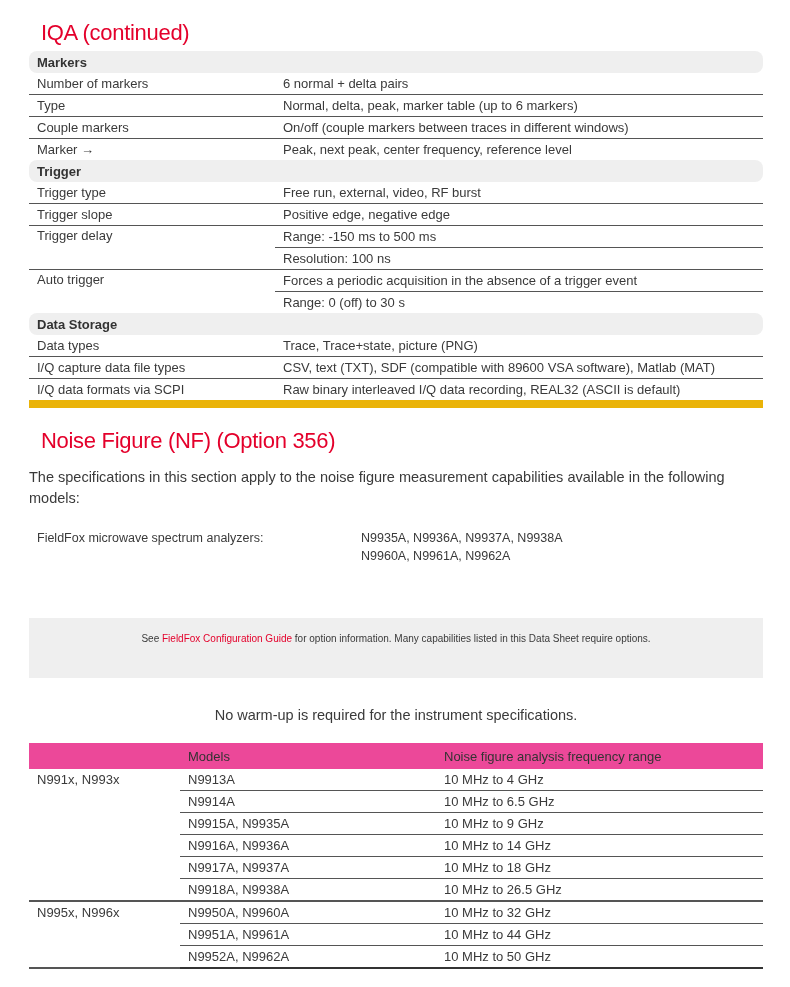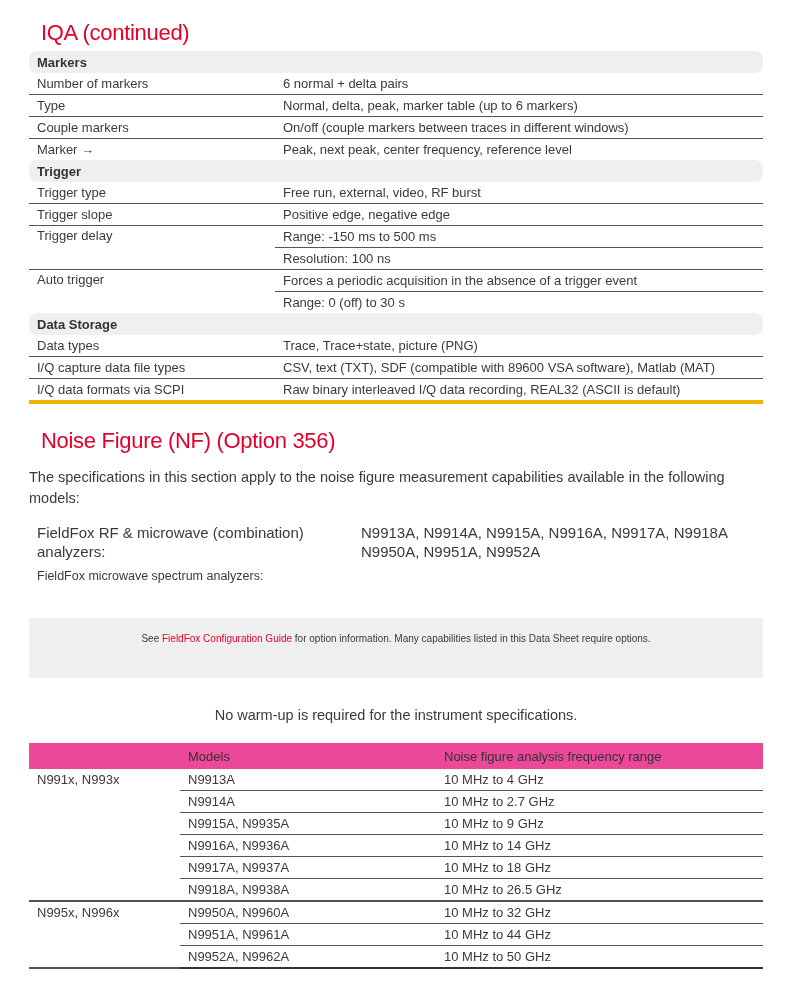--- a/index.html
+++ b/index.html
@@ -11,21 +11,21 @@
   .h1 {
     color: #e4002b; font-size: 22px; letter-spacing: -0.3px;
     position: absolute; left: 12px; white-space: nowrap;
   }
   table.spec { border-collapse: collapse; width: 734px; font-size: 13px; position: absolute; left: 0; }
   table.spec td { padding: 0 0 0 8px; height: 21px; vertical-align: middle; white-space: nowrap; border-radius: 8px; }
   table.spec td.c1 { width: 238px; }
   table.spec tr.group td { background: #efefef; font-weight: bold; height: 22px; color: #333; }
   table.spec tr.row td { border-bottom: 1.5px solid #555; }
   table.spec tr.row td.nob { border-bottom: none; }
-  table.spec tr.last td { border-bottom: 4px solid #eab308; }
+  table.spec tr.last td { border-bottom: 8px solid #eab308; }
 
   .intro { position: absolute; left: 0; top: 467px; font-size: 14.5px; line-height: 21px; width: 720px; color: #3a3a3a; }
   .models { position: absolute; left: 8px; top: 523px; width: 726px; }
   .mrow { display: flex; }
   .mlabel { width: 324px; }
   .big { font-size: 15px; line-height: 19px; }
   .small { font-size: 12.5px; line-height: 18px; }
   .note {
     position: absolute; left: 0; top: 618px; width: 734px; height: 60px;
     background: #efefef; text-align: center; font-size: 10px; line-height: 19px;
@@ -111,29 +111,26 @@
           <td>Raw binary interleaved I/Q data recording, REAL32 (ASCII is default)</td>
         </tr>
       </tbody>
   </table>
 
   <div class="h1" style="top:428px;">Noise Figure (NF) (Option 356)</div>
 
   <div class="intro">The specifications in this section apply to the noise figure measurement capabilities available in the following models:</div>
 
   <div class="models">
-    <div class="mrow big">
-      <div class="mlabel">FieldFox RF &amp; microwave (combination) analyzers:</div>
-      <div>
-        <div>N9913A, N9914A, N9915A, N9916A, N9917A, N9918A</div>
-        <div>N9950A, N9951A, N9952A</div>
-      </div>
-    </div>
     <div class="mrow small" style="margin-top:6px;">
       <div class="mlabel">FieldFox microwave spectrum analyzers:</div>
+      <div>
+        <div>N9935A, N9936A, N9937A, N9938A</div>
+        <div>N9960A, N9961A, N9962A</div>
+      </div>
     </div>
   </div>
 
   <div class="note">
     <span>See </span><a href="#">FieldFox Configuration Guide</a><span> for option information. Many capabilities listed in this Data Sheet require options.</span>
   </div>
 
   <div class="warm">No warm-up is required for the instrument specifications.</div>
 
   <table class="nf">
@@ -143,21 +140,21 @@
         <td>Models</td>
         <td>Noise figure analysis frequency range</td>
       </tr>
     <tr class="r">
           <td class="fam" rowspan="6" style="border-bottom: 2px solid rgb(85, 85, 85);">N991x, N993x</td>
           <td class="mod">N9913A</td>
           <td class="rng">10 MHz to 4 GHz</td>
         </tr>
         <tr class="r">
           <td class="mod">N9914A</td>
-          <td class="rng">10 MHz to 2.7 GHz</td>
+          <td class="rng">10 MHz to 6.5 GHz</td>
         </tr>
         <tr class="r">
           <td class="mod">N9915A, N9935A</td>
           <td class="rng">10 MHz to 9 GHz</td>
         </tr>
         <tr class="r">
           <td class="mod">N9916A, N9936A</td>
           <td class="rng">10 MHz to 14 GHz</td>
         </tr>
         <tr class="r">

